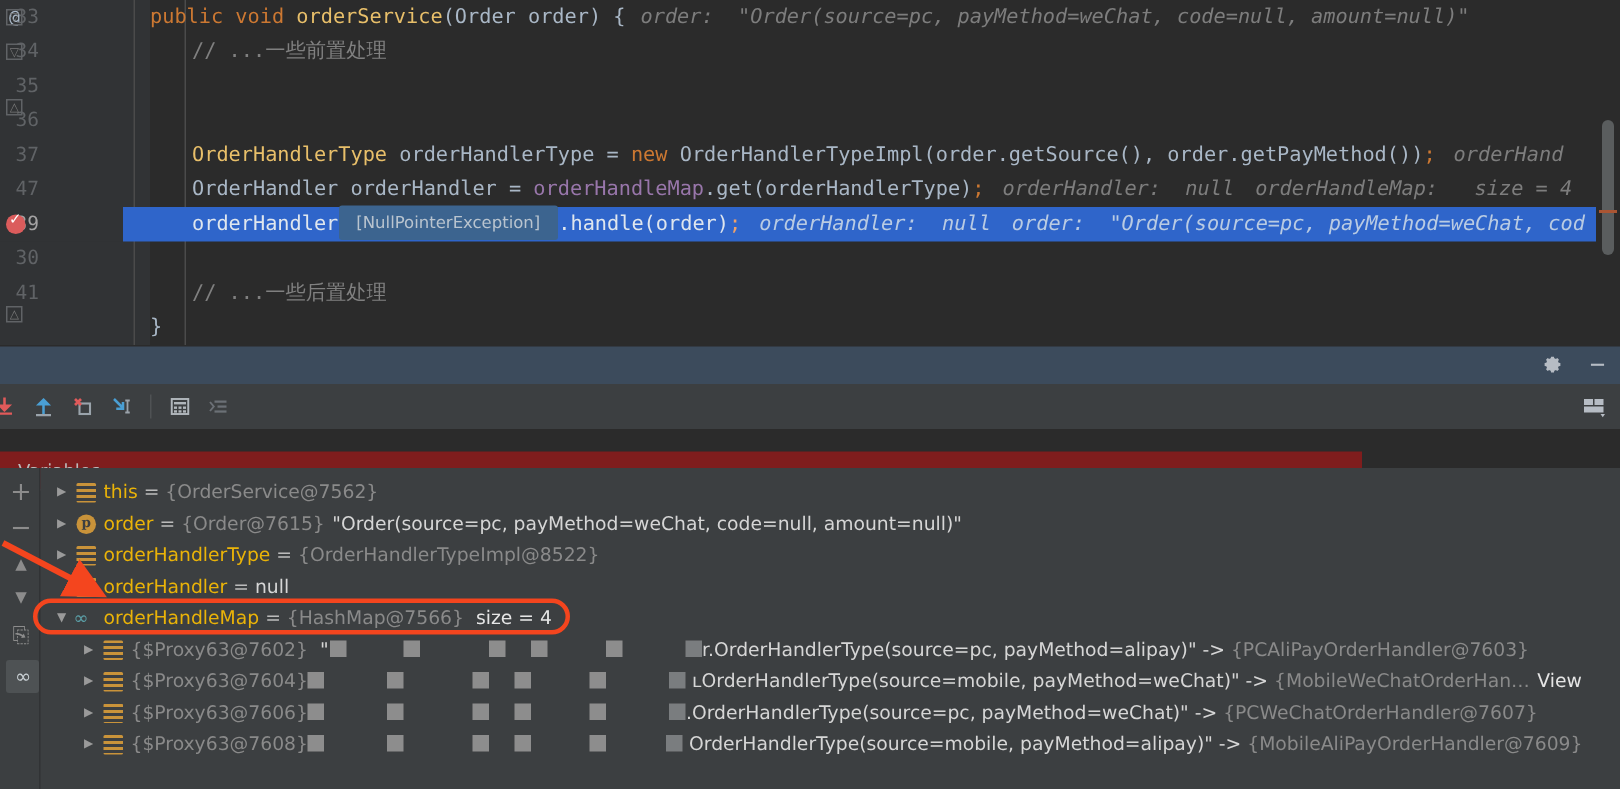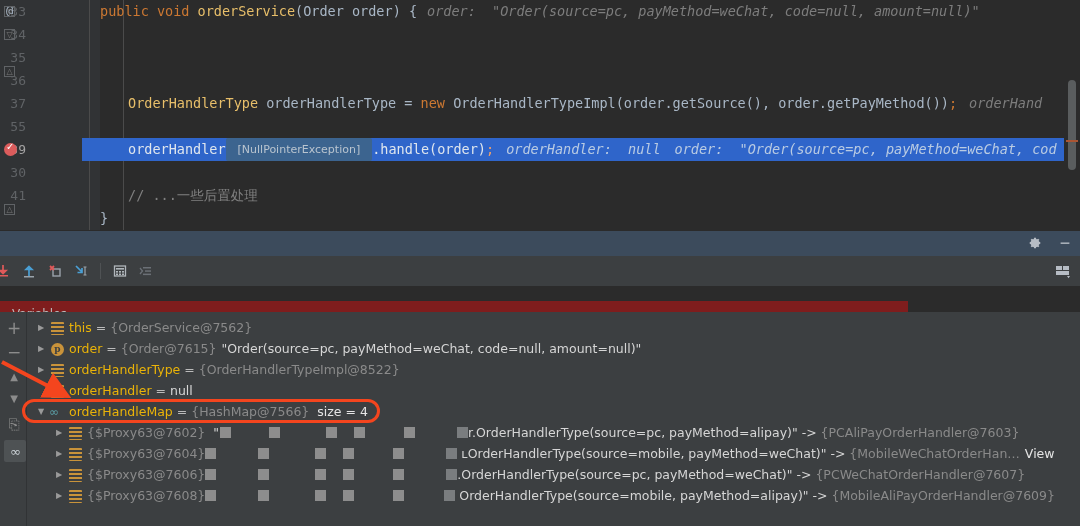--- a/index.html
+++ b/index.html
@@ -221,44 +221,46 @@
     <div class="ind-guide" style="left:123px;"></div>
 
     <div class="hl-gutter-bg" style="top:138px;"></div>
     <div class="hl-row" style="top:138px;"></div>
 
     <div class="lnum" style="top:0px;">33</div>
     <div class="lnum" style="top:23px;">34</div>
     <div class="lnum" style="top:46px;">35</div>
     <div class="lnum" style="top:69px;">36</div>
     <div class="lnum" style="top:92px;">37</div>
-    <div class="lnum" style="top:115px;">55</div>
+    <div class="lnum" style="top:115px;">47</div>
     <div class="lnum cur" style="top:138px;">39</div>
     <div class="lnum" style="top:161px;">30</div>
     <div class="lnum" style="top:184px;">41</div>
     <div class="lnum" style="top:207px;margin-top:36px;">42</div>
 
     <div class="at-sign" style="top:0px;">@</div>
     <div class="bp" style="top:143px;"></div>
 
     <div class="fold-m" style="top:6px;">▽</div>
     <div class="fold-m" style="top:29px;">▽</div>
     <div class="fold-m" style="top:66px;">△</div>
     <div class="fold-m" style="top:204px;">△</div>
 
     <div class="code-area">
 
       <div class="crow" style="top:0px;"><span class="kw">public void </span><span class="ytyp">orderService</span><span class="txt">(Order order) {</span><span class="hint" style="margin-left:10px;">order:  "Order(source=pc, payMethod=weChat, code=null, amount=null)"</span></div>
 
+      <div class="crow" style="top:23px; padding-left:28px;"><span class="cmt">// ...一些前置处理</span></div>
 
       <div class="crow" style="top:46px;"></div>
 
 
       <div class="crow" style="top:92px; padding-left:28px;"><span class="ytyp">OrderHandlerType</span><span class="txt"> orderHandlerType = </span><span class="kw">new</span><span class="txt"> OrderHandlerTypeImpl(order.getSource(), order.getPayMethod())</span><span class="semi">;</span><span class="hint" style="margin-left:12px;">orderHand</span></div>
 
+      <div class="crow" style="top:115px; padding-left:28px;"><span class="txt">OrderHandler orderHandler = </span><span class="fld">orderHandleMap</span><span class="txt">.get(orderHandlerType)</span><span class="semi">;</span><span class="hint" style="margin-left:12px;">orderHandler:  null</span><span class="hint" style="margin-left:14px;">orderHandleMap:   size = 4</span></div>
 
       <div class="crow" style="top:138px; padding-left:28px;"><span style="color:#dfe6ee;">orderHandler</span><span class="npe-badge">[NullPointerException]</span><span style="color:#dfe6ee;">.handle(order)</span><span style="color:#f0a26a;">;</span><span class="hint-on-sel" style="margin-left:12px; color:#b9cbe3;">orderHandler:  null</span><span class="hint-on-sel" style="margin-left:14px; color:#b9cbe3;">order:  "Order(source=pc, payMethod=weChat, cod</span></div>
 
       <div class="crow" style="top:161px;"></div>
 
       <div class="crow" style="top:184px; padding-left:28px;"><span class="cmt">// ...一些后置处理</span></div>
 
       <div class="crow" style="top:207px;"><span class="txt">}</span></div>
     </div>
 

